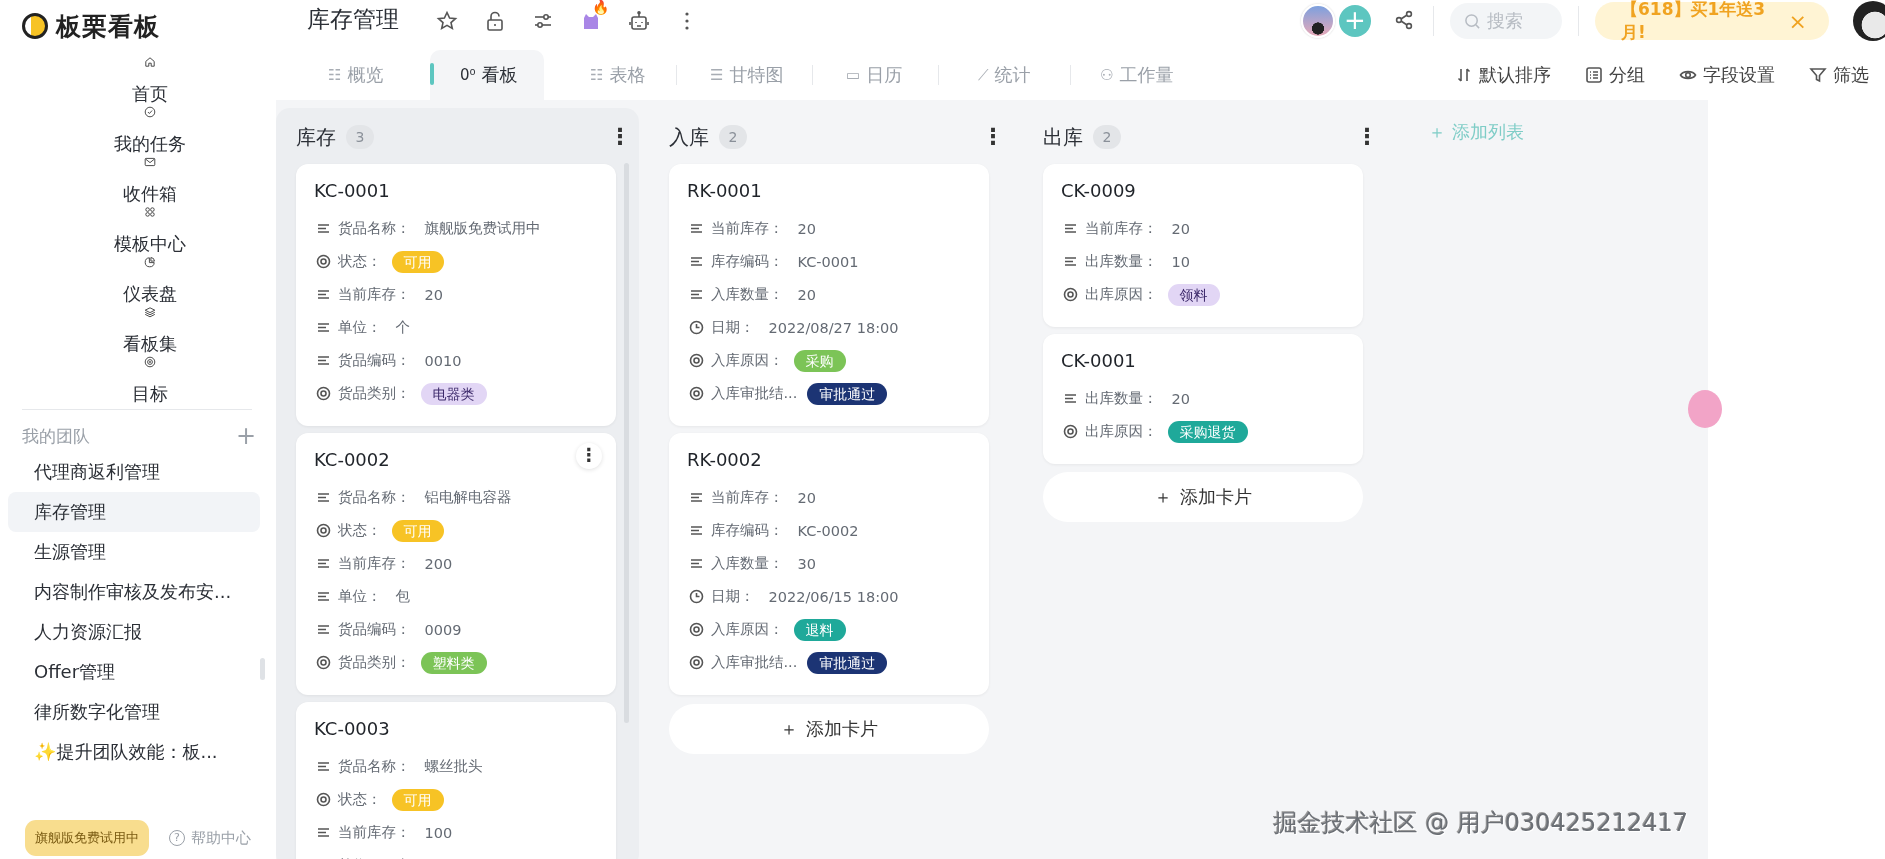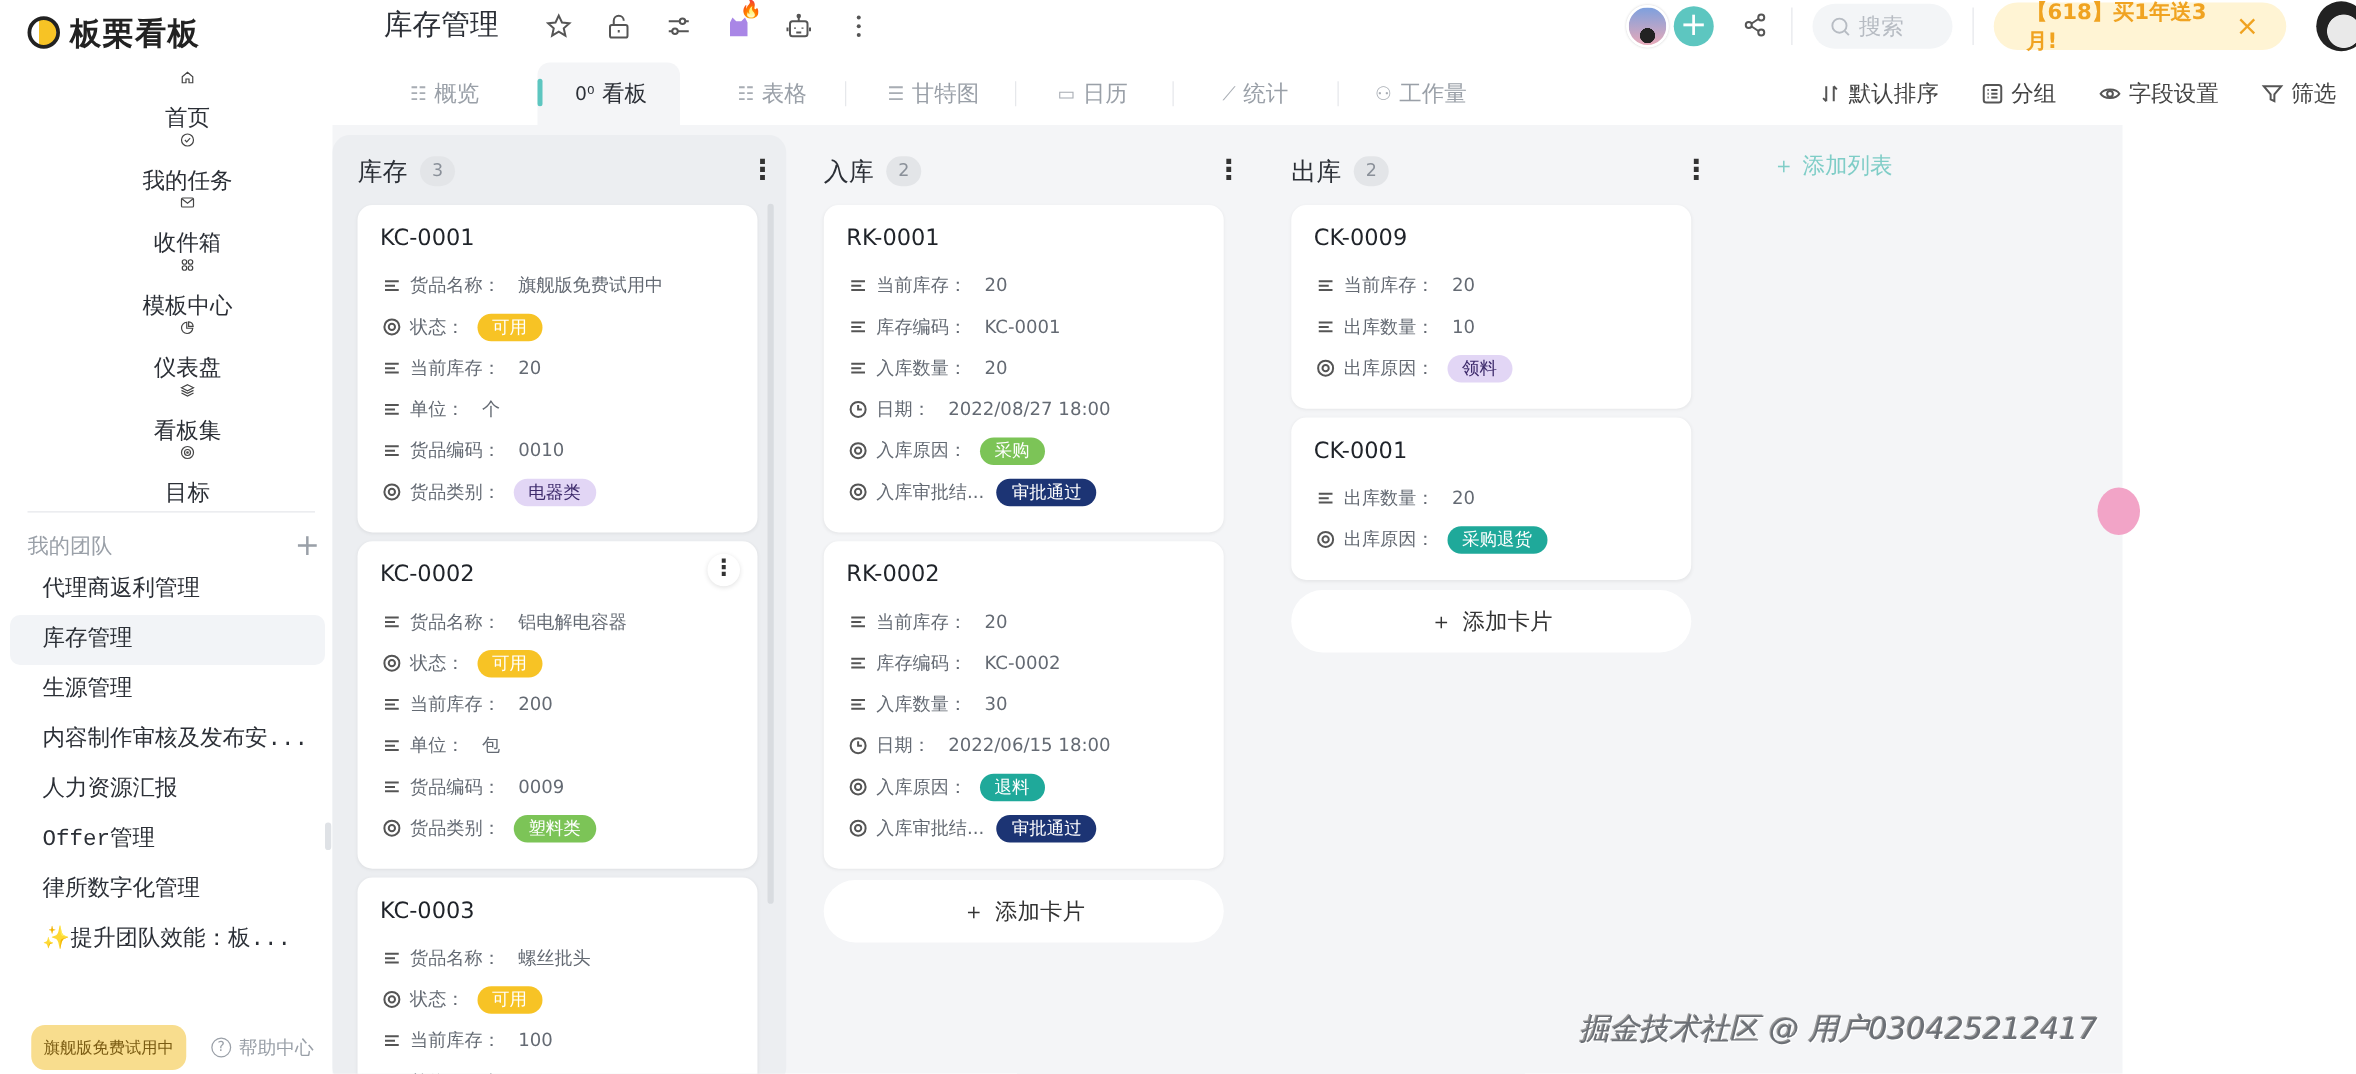--- a/index.html
+++ b/index.html
@@ -11,21 +11,21 @@
   .sidebar { position: absolute; left: 0; top: 0; width: 276px; height: 859px; background: #fff; }
   .logo { position: absolute; left: 22px; top: 6px; height: 40px; display: flex; align-items: center; gap: 8px; }
   .logo-mark { width: 26px; height: 26px; border-radius: 50%; border: 3px solid #222; background: linear-gradient(90deg, #fff 0 30%, #f7c325 30%); }
   .logo-text { font-size: 25px; color: #222; letter-spacing: 1px; font-weight: bold; }
   .nav { position: absolute; left: 0; top: 56px; width: 276px; }
   .nav-item { display: flex; align-items: center; height: 50px; padding-left: 24px; gap: 14px; font-size: 18px; color: #2b2f36; cursor: pointer; flex-direction: column; }
   .nav-item svg { width: 20px; height: 20px; stroke: #444; fill: none; stroke-width: 1.6; }
   .divider { position: absolute; left: 22px; top: 409px; width: 230px; height: 1px; background: #e6e8eb; }
   .team-head { position: absolute; left: 22px; top: 424px; width: 234px; display: flex; justify-content: space-between; align-items: center; font-size: 17px; color: #9aa0a8; }
   .team-add { font-size: 24px; color: #9aa0a8; line-height: 1; }
-  .team-list { position: absolute; left: 8px; top: 452px; width: 252px; font-family: Liberation Mono, monospace; }
+  .team-list { position: absolute; left: 8px; top: 452px; width: 252px; }
   .team-item { height: 40px; line-height: 40px; padding-left: 26px; font-size: 18px; color: #2b2f36; border-radius: 8px; white-space: nowrap; overflow: hidden; cursor: pointer; }
   .team-item.active { background: #f2f4f7; }
   .side-scroll { position: absolute; left: 260px; top: 658px; width: 5px; height: 22px; border-radius: 3px; background: #dfe2e6; }
   .side-bottom { position: absolute; left: 25px; top: 820px; display: flex; align-items: center; gap: 20px; }
   .trial-badge { background: #f8dd8e; color: #7a5b12; font-size: 13px; padding: 9px 10px; border-radius: 11px; }
   .help { display: flex; align-items: center; gap: 6px; font-size: 15px; color: #9aa0a8; }
   .help-q { width: 16px; height: 16px; border: 1.4px solid #9aa0a8; border-radius: 50%; font-size: 11px; text-align: center; line-height: 14px; }
 
   
   .topbar { position: absolute; left: 276px; top: 0; right: 0; height: 42px; }
@@ -51,40 +51,40 @@
   .tab { position: absolute; top: 0; height: 50px; display: flex; align-items: center; gap: 6px; font-size: 18px; color: #9aa0a8; cursor: pointer; }
   .tab .tglyph { font-size: 15px; color: #a8adb4; }
   .tab.active { background: #f4f5f7; border-radius: 10px 10px 0 0; color: #2b2f36; padding: 0 26px 0 30px; }
   .tab.active::before { content: ""; position: absolute; left: 0; top: 13px; width: 4px; height: 22px; border-radius: 2px; background: #5dc6c0; }
   .tab-sep { position: absolute; top: 15px; width: 1px; height: 20px; background: #e6e8eb; }
   .toolbar { position: absolute; right: 16px; top: 0; height: 50px; display: flex; align-items: center; gap: 34px; }
   .tool { display: flex; align-items: center; gap: 6px; font-size: 18px; color: #444; cursor: pointer; }
   .tool svg { width: 18px; height: 18px; stroke: #555; fill: none; stroke-width: 1.6; }
 
   
-  .board { position: absolute; left: 266px; top: 100px; width: 1432px; height: 759px; background: #f4f5f7; }
+  .board { position: absolute; left: 276px; top: 100px; width: 1432px; height: 759px; background: #f4f5f7; }
   .column { position: absolute; top: 8px; width: 363px; height: 760px; border-radius: 14px; }
   .column.c1 { background: #eceef1; }
   .col-head { position: absolute; left: 20px; top: 14px; right: 14px; height: 30px; display: flex; align-items: center; }
   .col-title { font-size: 20px; color: #2b2f36; }
   .col-count { margin-left: 10px; min-width: 28px; height: 24px; border-radius: 12px; background: #e3e5e8; color: #8a9099; font-size: 14px; text-align: center; line-height: 24px; }
   .col-more { margin-left: auto; width: 16px; font-size: 22px; color: #333; text-align: center; cursor: pointer; line-height: 1; font-weight: bold; }
   .card { position: absolute; left: 20px; width: 320px; background: #fff; border-radius: 12px; box-shadow: 0 1px 3px rgba(0,0,0,0.06); padding: 16px 18px; cursor: pointer; }
   .card-title { font-size: 18px; color: #1f2329; margin-bottom: 8px; height: 24px; }
   .row { height: 33px; display: flex; align-items: center; font-size: 14.5px; color: #646a73; }
   .ricon { width: 18px; margin-right: 6px; display: inline-flex; justify-content: center; }
   .ricon svg { width: 15px; height: 15px; stroke: #555; fill: none; stroke-width: 1.6; }
   .rlabel { color: #646a73; }
   .rval { margin-left: 14px; color: #646a73; }
   .tag { margin-left: 10px; padding: 1px 12px; border-radius: 11px; font-size: 14px; line-height: 20px; }
   .card-more { position: absolute; right: 14px; top: 10px; width: 26px; height: 26px; border-radius: 50%; box-shadow: 0 1px 4px rgba(0,0,0,0.12); text-align: center; font-size: 18px; line-height: 24px; font-weight: bold; color: #333; background: #fff; }
   .col-scroll { position: absolute; left: 348px; top: 55px; width: 5px; height: 560px; border-radius: 3px; background: #d9dce0; }
   .add-card { position: absolute; left: 20px; width: 320px; height: 50px; border-radius: 25px; background: #fff; display: flex; align-items: center; justify-content: center; gap: 8px; font-size: 18px; color: #333; cursor: pointer; }
   .add-list { position: absolute; left: 1152px; top: 20px; display: flex; align-items: center; gap: 6px; font-size: 18px; color: #7fcdc7; cursor: pointer; }
-  .watermark { position: absolute; right: 20px; bottom: 20px; font-size: 24px; color: #6b6f75; text-shadow: 1px 1px 0 #fff, -1px -1px 0 #999; font-style: italic; }
+  .watermark { position: absolute; right: 20px; bottom: 20px; font-size: 24px; color: #6b6f75; text-shadow: 1px 1px 0 #fff, -1px -1px 0 #999; }
   .pink-dot { position: absolute; right: -14px; top: 290px; width: 34px; height: 38px; border-radius: 50%; background: #f2a4c7; }
 </style>
 </head>
 <body>
 
 <div class="app">
 
   <aside class="sidebar">
     <div class="logo">
       <span class="logo-mark"></span>

